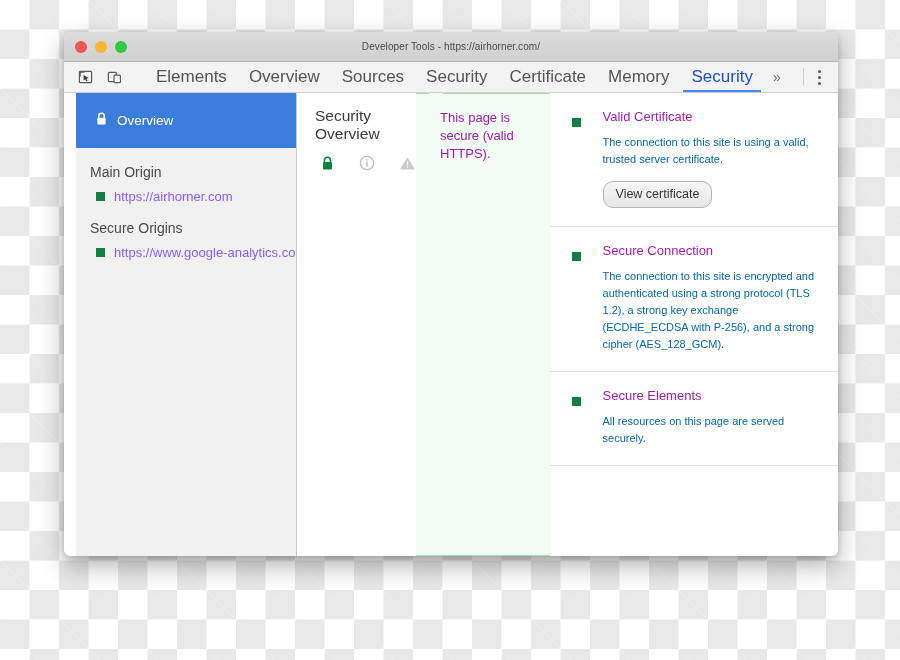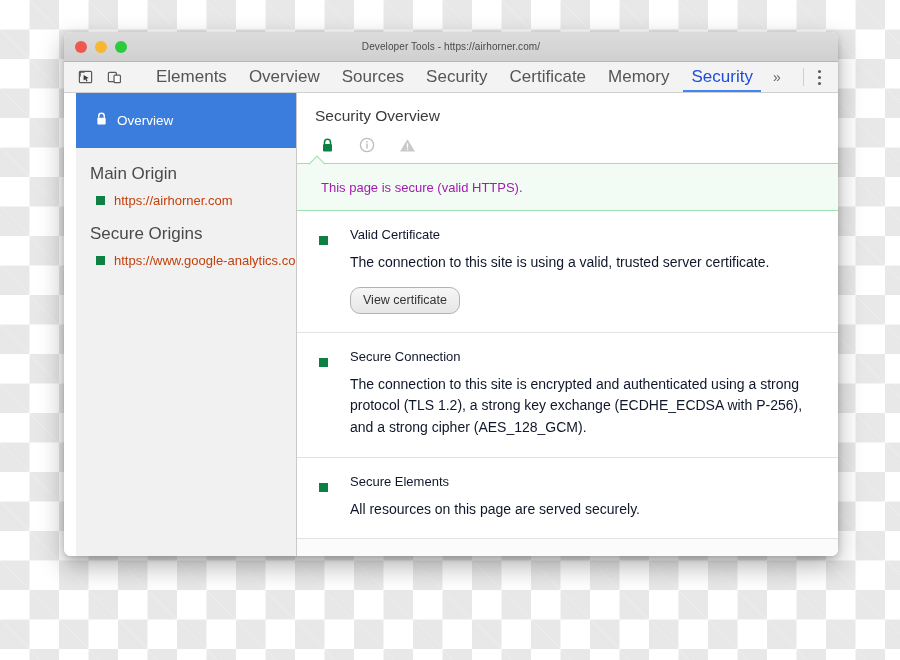--- a/index.html
+++ b/index.html
@@ -179,49 +179,48 @@
     display: flex;
     align-items: center;
     padding-left: 20px;
     gap: 10px;
   }
   .side-item-overview .label {
     color: #ffffff;
     font-size: 13.5px;
   }
   .group-title {
-    font-size: 17px;
+    font-size: 14px;
     color: #4a4a4a;
     padding: 16px 0 0 14px;
   }
   .origin-row {
     display: flex;
     align-items: center;
     gap: 9px;
     padding: 9px 0 0 20px;
     white-space: nowrap;
   }
   .origin-row .url {
     font-size: 13px;
-    color: #c2410c;
+    color: #8b5cf6;
   }
   .sq {
     width: 9px; height: 9px;
     background: #0e8043;
     display: inline-block;
     flex: 0 0 9px;
   }
 
   
   .main {
     flex: 1 1 auto;
     min-width: 0;
     background: #fbfbfb;
     display: flex;
-    flex-direction: column;
     overflow: hidden;
   }
   .panel-head {
     background: #ffffff;
     padding: 14px 0 0 18px;
   }
   .panel-title {
     font-size: 15.5px;
     color: #3b3b3b;
   }
@@ -268,26 +267,26 @@
   .section {
     border-bottom: 1px solid #e2e2e2;
     padding: 16px 18px 18px 22px;
     display: flex;
     gap: 0;
   }
   .section .bullet { padding-top: 4px; width: 31px; flex: 0 0 31px; }
   .section .content { flex: 1 1 auto; min-width: 0; }
   .sec-title {
     font-size: 13px;
-    color: #0f172a;
+    color: #a21caf;
     margin-bottom: 10px;
   }
   .sec-desc {
-    font-size: 14px;
-    color: #0f172a;
+    font-size: 11px;
+    color: #0369a1;
     line-height: 1.55;
     max-width: 460px;
   }
   .view-cert-btn {
     margin-top: 13px;
     display: inline-block;
     font-family: "Liberation Sans", sans-serif;
     font-size: 12.5px;
     color: #333;
     background: linear-gradient(to bottom, #f6f6f6 0%, #e6e6e6 100%);

